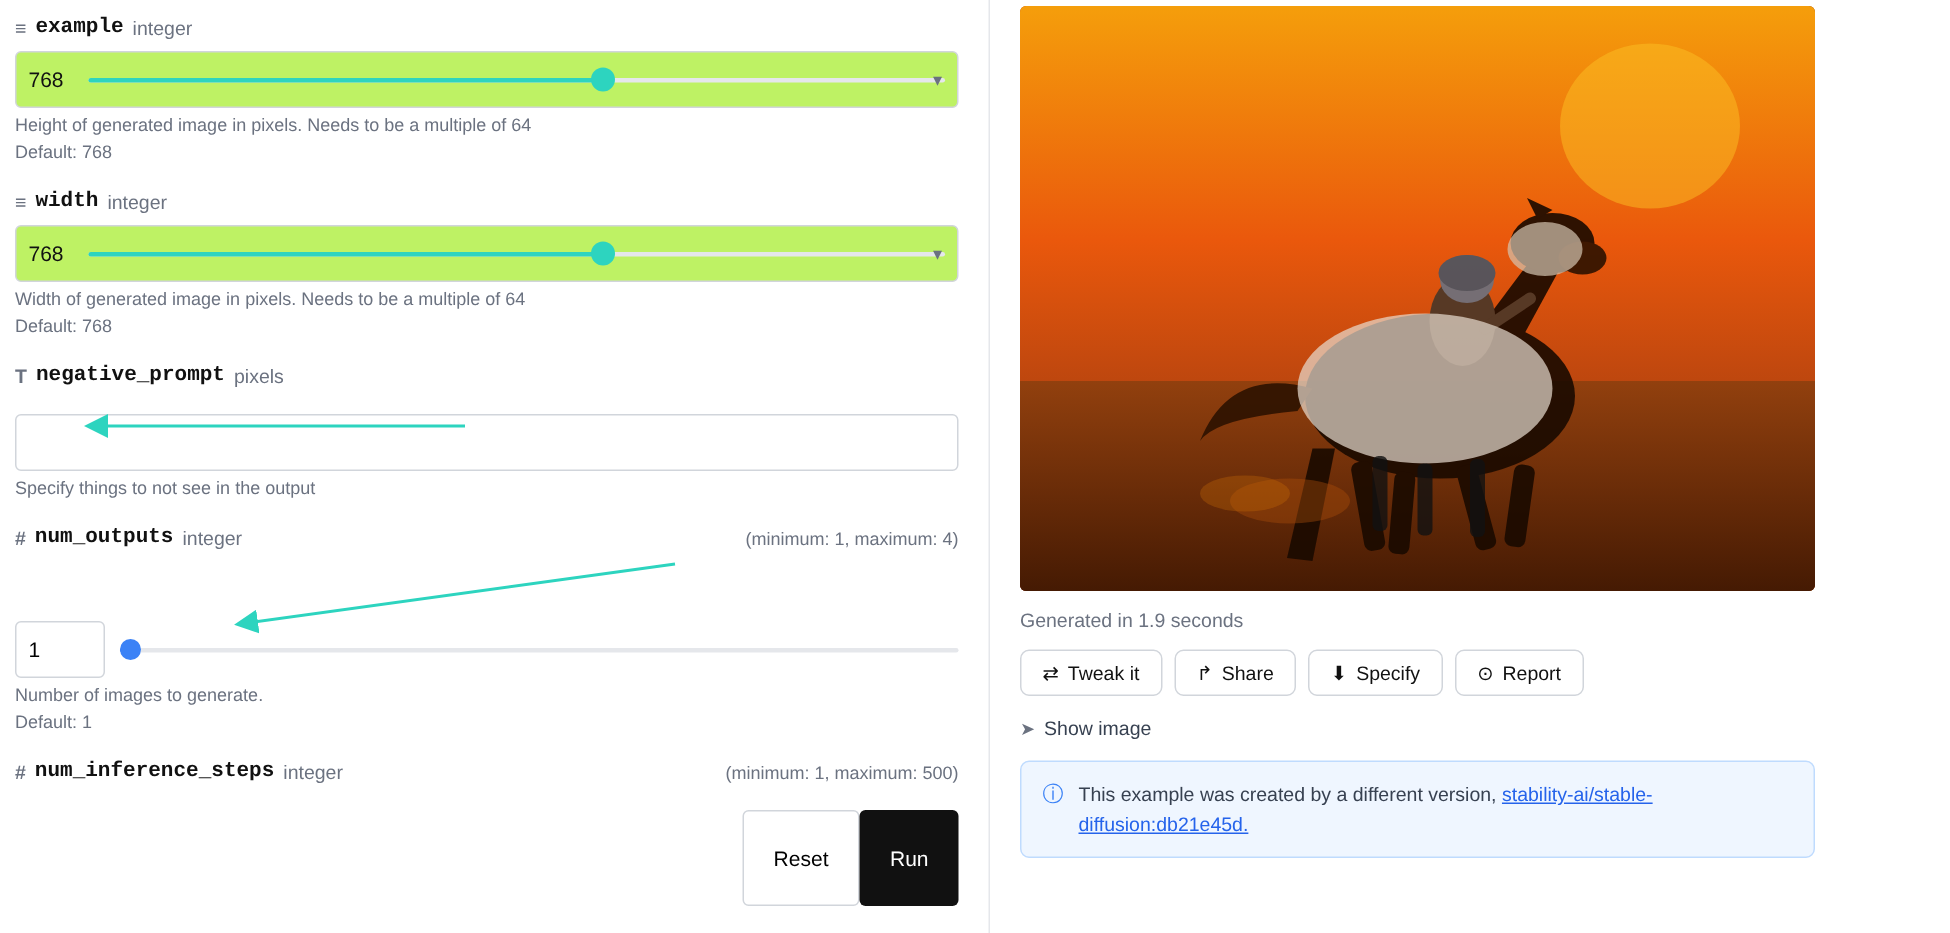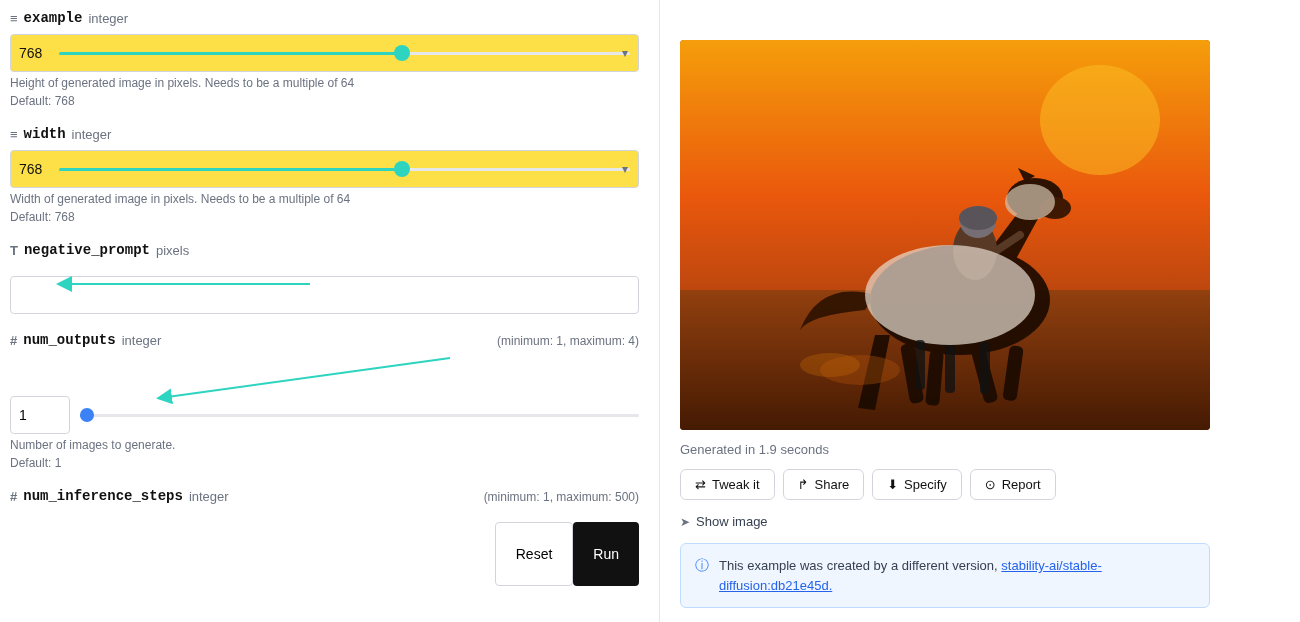--- a/index.html
+++ b/index.html
@@ -58,21 +58,21 @@
     }
 
     .slider-container {
       position: relative;
       border: 1px solid #d1d5db;
       border-radius: 4px;
       padding: 0 8px;
       display: flex;
       align-items: center;
       height: 38px;
-      background: #fde047;
+      background: #bef264;
     }
 
     .slider-value {
       font-size: 14px;
       color: #111;
       min-width: 32px;
       margin-right: 8px;
     }
 
     .slider-track {
@@ -209,23 +209,22 @@
       border: none;
       padding: 24px 20px;
       border-radius: 4px;
       font-size: 14px;
       cursor: pointer;
     }
 
     
     .right-panel {
       flex: 1;
-      padding: 16px 20px 20px 20px;
+      padding: 4px 20px 20px 20px;
       overflow-y: auto;
-      margin-top: 24px;
     }
 
     .generated-image {
       width: 100%;
       max-width: 530px;
       height: 390px;
       background: linear-gradient(135deg, #c2410c 0%, #7c2d12 40%, #92400e 60%, #b45309 80%, #d97706 100%);
       border-radius: 4px;
       position: relative;
       overflow: hidden;
@@ -360,20 +359,21 @@
         <defs>
           <marker id="arrowTeal" markerWidth="8" markerHeight="8" refX="6" refY="4" orient="auto">
             <path d="M0,0 L0,8 L8,4 z" fill="#2dd4bf"></path>
           </marker>
         </defs>
       </svg>
       <div class="text-input-container" style="margin-top:18px;">
         <input type="text" style="border: none; outline: none; width: 100%; font-size: 14px;" value="">
       </div>
     </div>
+    <div class="param-hint">Specify things to not see in the output</div>
   </div>
 
   <div class="param-block">
     <div class="param-label-row" style="margin-bottom:8px;">
       <div class="param-label" style="margin-bottom:0;">
         <span class="icon-char" style="font-weight:700;">#</span>
         <span class="param-name">num_outputs</span>
         <span class="param-type">integer</span>
       </div>
       <span class="param-range-hint">(minimum: 1, maximum: 4)</span>

